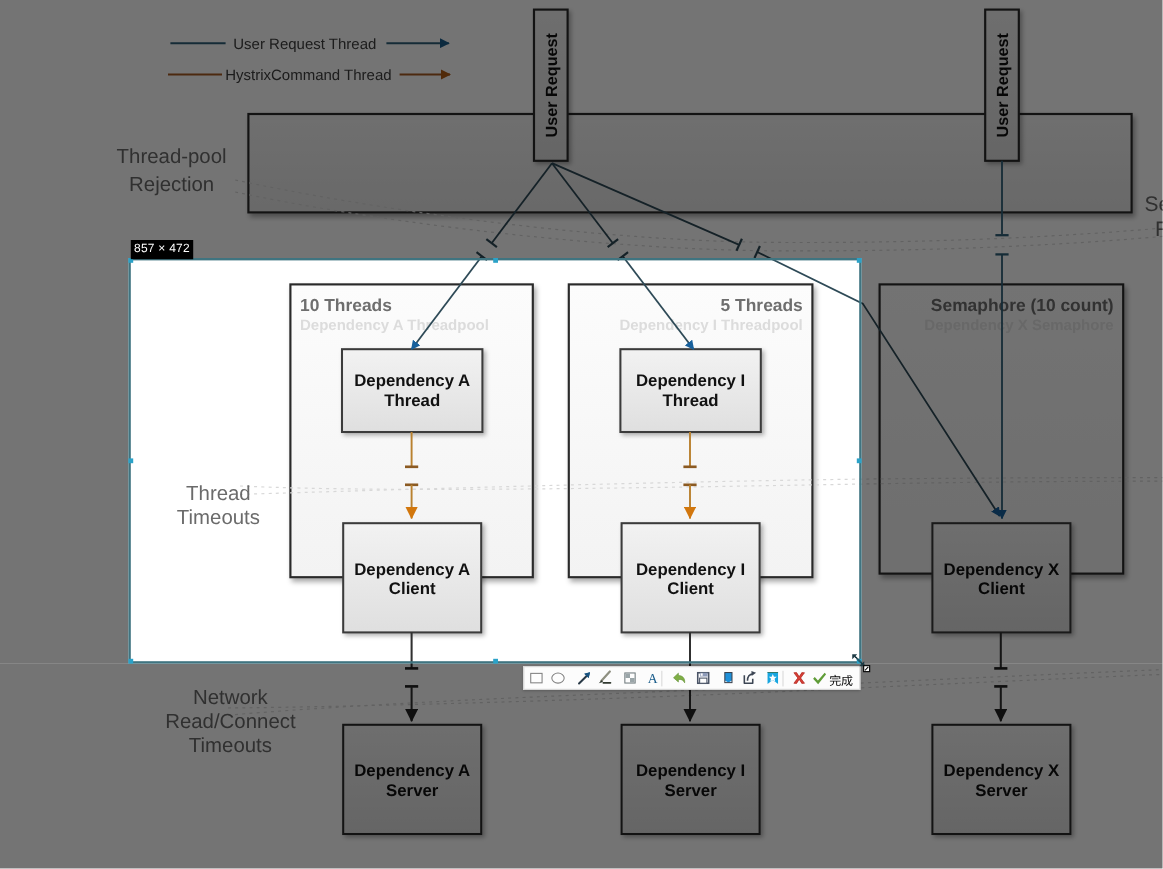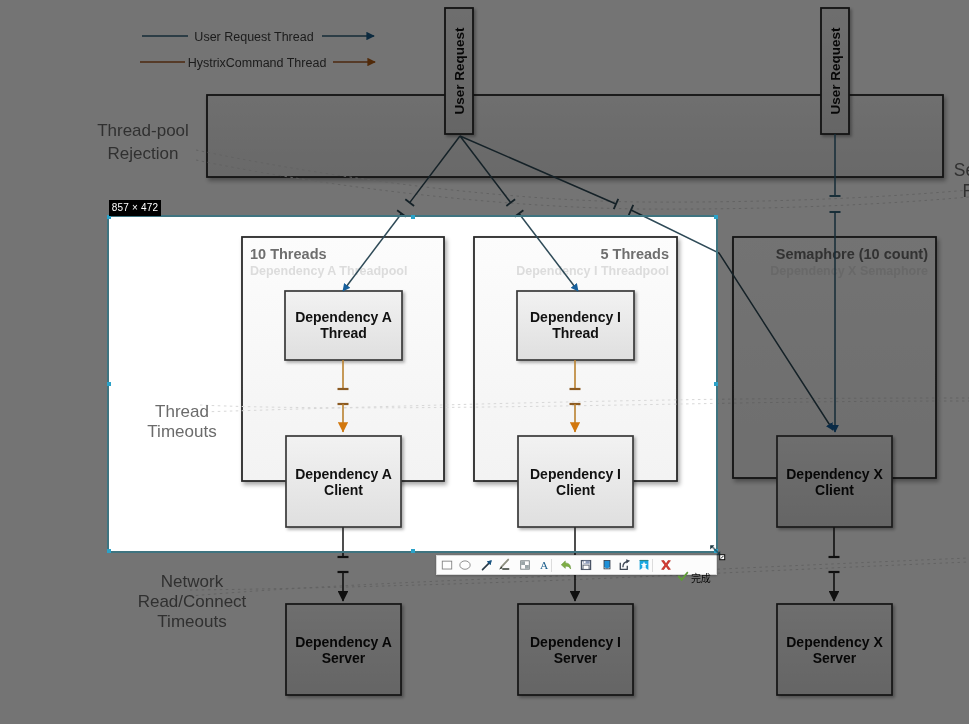--- a/index.html
+++ b/index.html
@@ -20,21 +20,21 @@
              font-size:10px;line-height:16px;height:16px;
              text-align:center;box-sizing:border-box;
              font-family:"Liberation Sans",sans-serif;letter-spacing:.2px;}
 
   
   #toolbar{position:absolute;background:#fcfcfc;border:1px solid #d8d8d8;
            box-sizing:border-box;box-shadow:0 1px 2px rgba(0,0,0,.22);}
   .tbtn{position:absolute;top:2px;width:14px;height:14px;
         display:flex;align-items:center;justify-content:center;}
   .tsep{position:absolute;top:3px;width:1px;height:13px;background:#dcdcdc;}
-  #donebtn{position:absolute;top:2px;display:flex;align-items:center;height:16px;margin-top:11px;}
+  #donebtn{position:absolute;top:2px;display:flex;align-items:center;height:16px;}
   #donetext{font-size:10px;color:#0a0a0a;margin-left:1px;white-space:nowrap;
             letter-spacing:-0.2px;
             font-family:"Liberation Sans","Noto Sans CJK SC",sans-serif;}
 </style>
 </head>
 <body>
 
 <div id="root">
   <svg id="diagram" width="969" height="724" viewBox="0 0 969 724">
     <defs>

